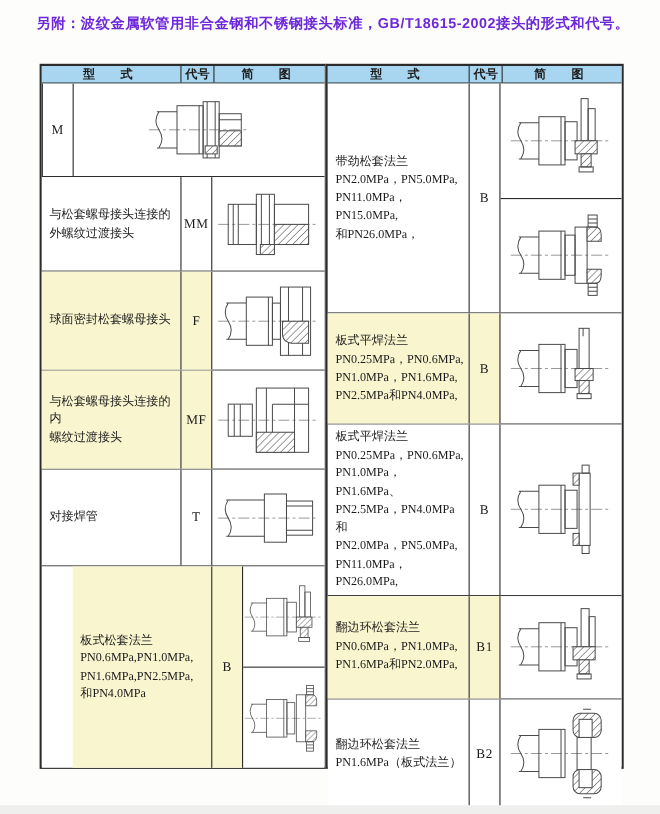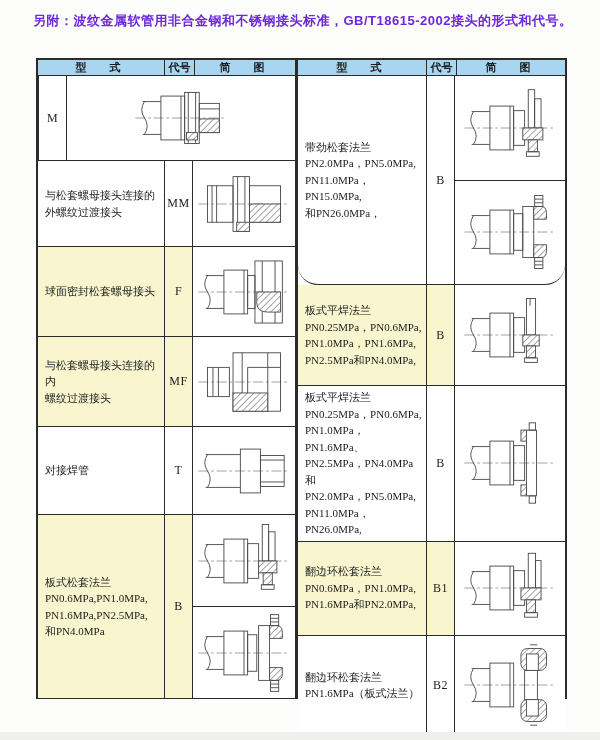--- a/index.html
+++ b/index.html
@@ -152,21 +152,21 @@
               <line x1="10" y1="64" x2="48" y2="64"></line>
               <path d="M12 28 q-6 9 0 18 q6 9 0 18"></path>
               <rect x="48" y="22" width="22" height="48"></rect>
               <rect x="70" y="29" width="26" height="34"></rect>
               <line x1="70" y1="34" x2="96" y2="34"></line>
               <line x1="70" y1="58" x2="96" y2="58"></line>
             </svg>
           </div>
         </div>
       </div>
-      <div class="row hl" style="flex: 0 0 183px;">
+      <div class="row hl" style="flex: 0 0 183px; padding-left: 28px;">
         <div class="cell-type">板式松套法兰
 PN0.6MPa,PN1.0MPa,
 PN1.6MPa,PN2.5MPa,
 和PN4.0MPa</div>
         <div class="cell-code">B</div>
         <div class="cell-diag">
           <div class="subdiag">
             <svg class="diag" viewBox="0 0 104 92" width="96" height="84" stroke="#4a4a4a" fill="none" stroke-width="1">
               <line x1="2" y1="46" x2="102" y2="46" stroke="#808080" stroke-width="0.8" stroke-dasharray="11 3 3 3"></line>
               <line x1="10" y1="28" x2="30" y2="28"></line>
@@ -204,21 +204,21 @@
           </div>
         </div>
       </div>
     </div>
   <div class="tbl tbl-right" id="tbl-right">
       <div class="hdr">
         <div class="hdr-cell" style="width: 128px;">型　式</div>
         <div class="hdr-cell" style="width: 29px; border-left: 1px solid var(--border); border-right: 1px solid var(--border); letter-spacing: 0px;">代号</div>
         <div class="hdr-cell" style="flex: 1 1 0%;">简　图</div>
       </div>
-      <div class="row" style="flex: 0 0 209px; border-radius: 20px;">
+      <div class="row" style="flex: 0 0 209px;">
         <div class="cell-type">带劲松套法兰
 PN2.0MPa，PN5.0MPa,
 PN11.0MPa，PN15.0MPa,
 和PN26.0MPa，</div>
         <div class="cell-code">B</div>
         <div class="cell-diag">
           <div class="subdiag">
             <svg class="diag" viewBox="0 0 104 92" width="96" height="84" stroke="#4a4a4a" fill="none" stroke-width="1">
               <line x1="2" y1="46" x2="102" y2="46" stroke="#808080" stroke-width="0.8" stroke-dasharray="11 3 3 3"></line>
               <line x1="10" y1="28" x2="30" y2="28"></line>

